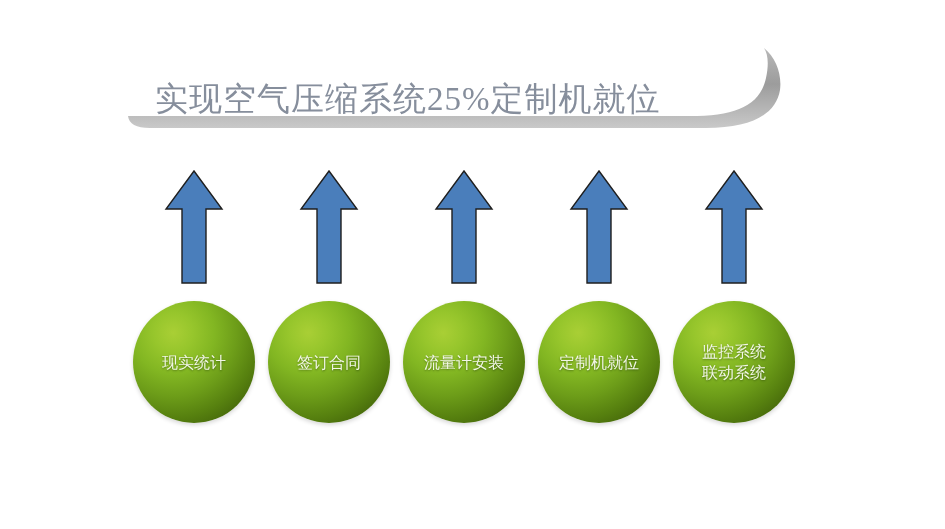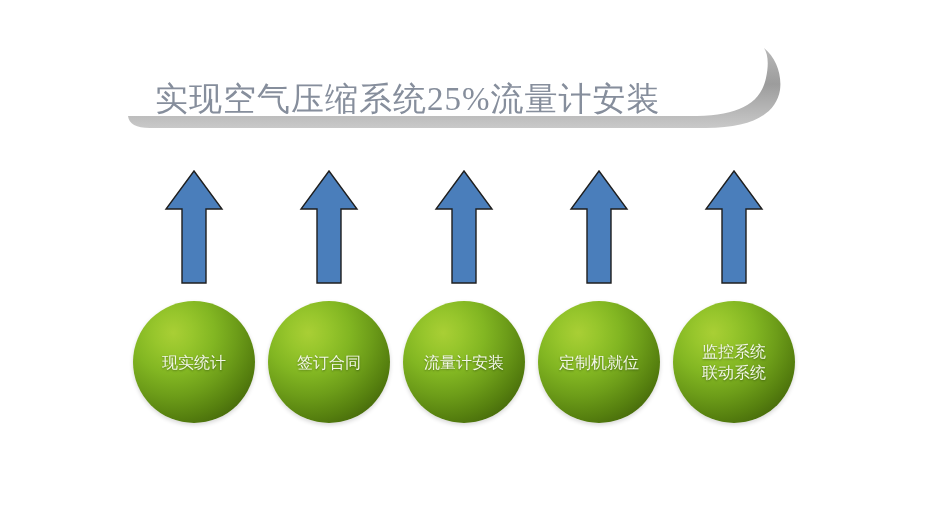--- a/index.html
+++ b/index.html
@@ -149,21 +149,21 @@
       <path d="M 128 88
                L 690 88
                C 735 88, 760 78, 766 50
                C 769 36, 768 26, 764 20
                C 776 30, 782 46, 780 62
                C 776 86, 752 100, 706 100
                L 150 100
                C 136 100, 129 96, 128 88 Z" fill="url(#swooshGrad)"></path>
     </svg>
 
-    <div id="title-text">实现空气压缩系统25%流量计安装</div>
+    <div id="title-text">实现空气压缩系统25%定制机就位</div>
   </div>
 
   <div id="arrows-row">
 
     <div class="arrow-slot" style="left:0px;">
       <svg class="arrow-svg" viewBox="0 0 60 118" aria-hidden="true">
         <path d="M30 3 L58 41 L42 41 L42 115 L18 115 L18 41 L2 41 Z" fill="#4a7ebb" stroke="#1f1f1f" stroke-width="1.4" stroke-linejoin="miter"></path>
       </svg>
     </div>
 

